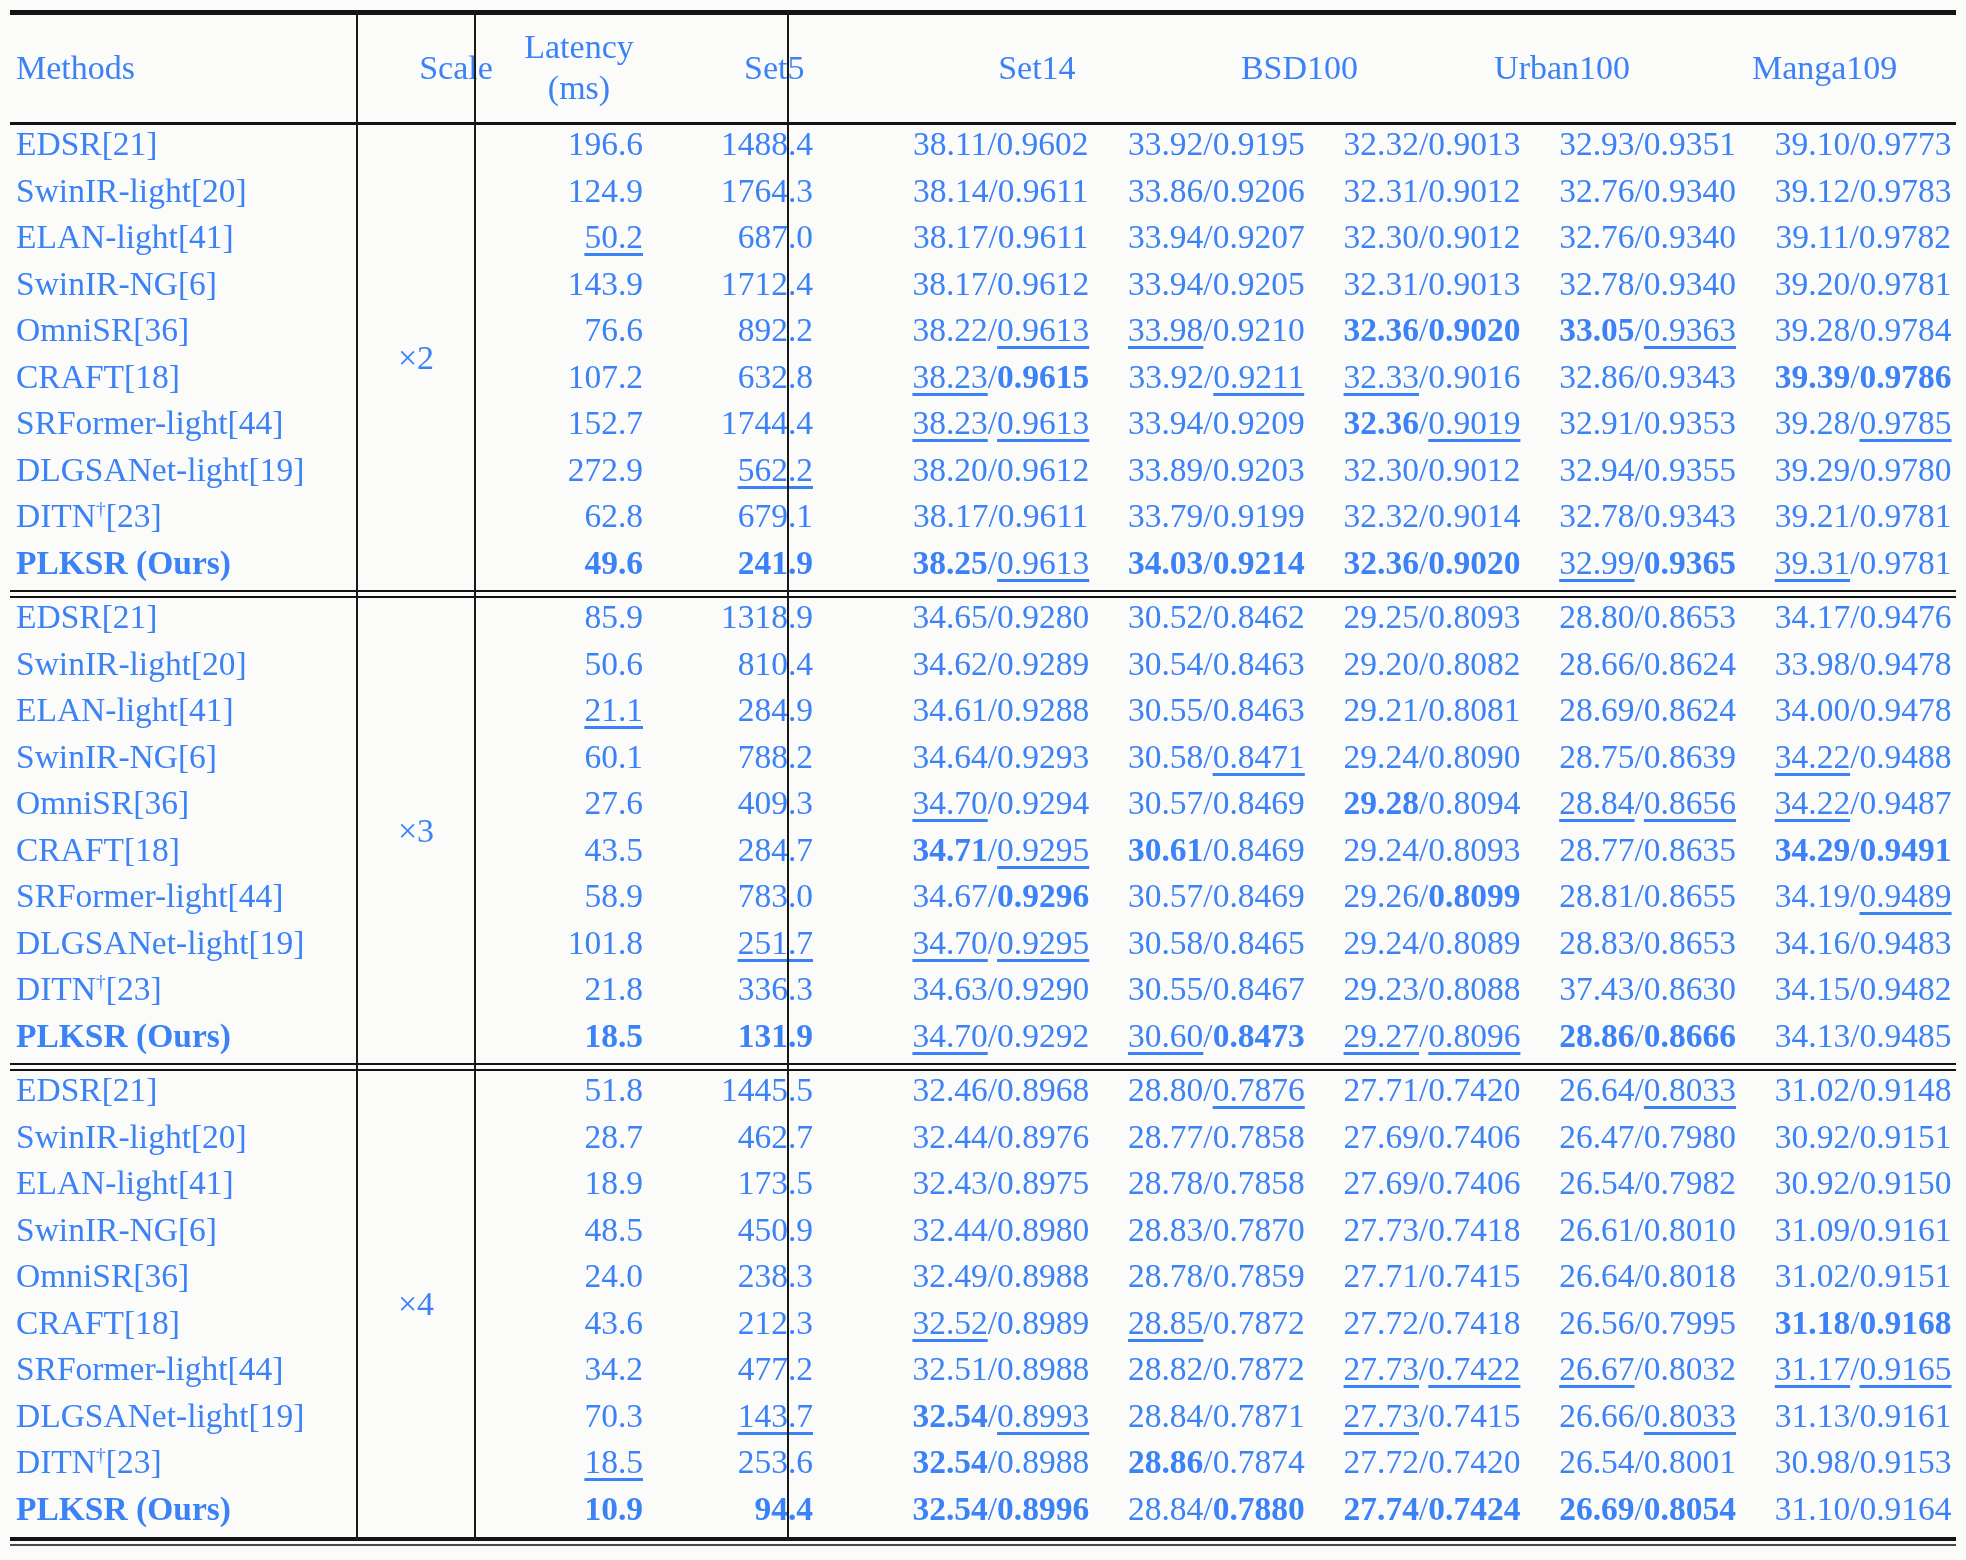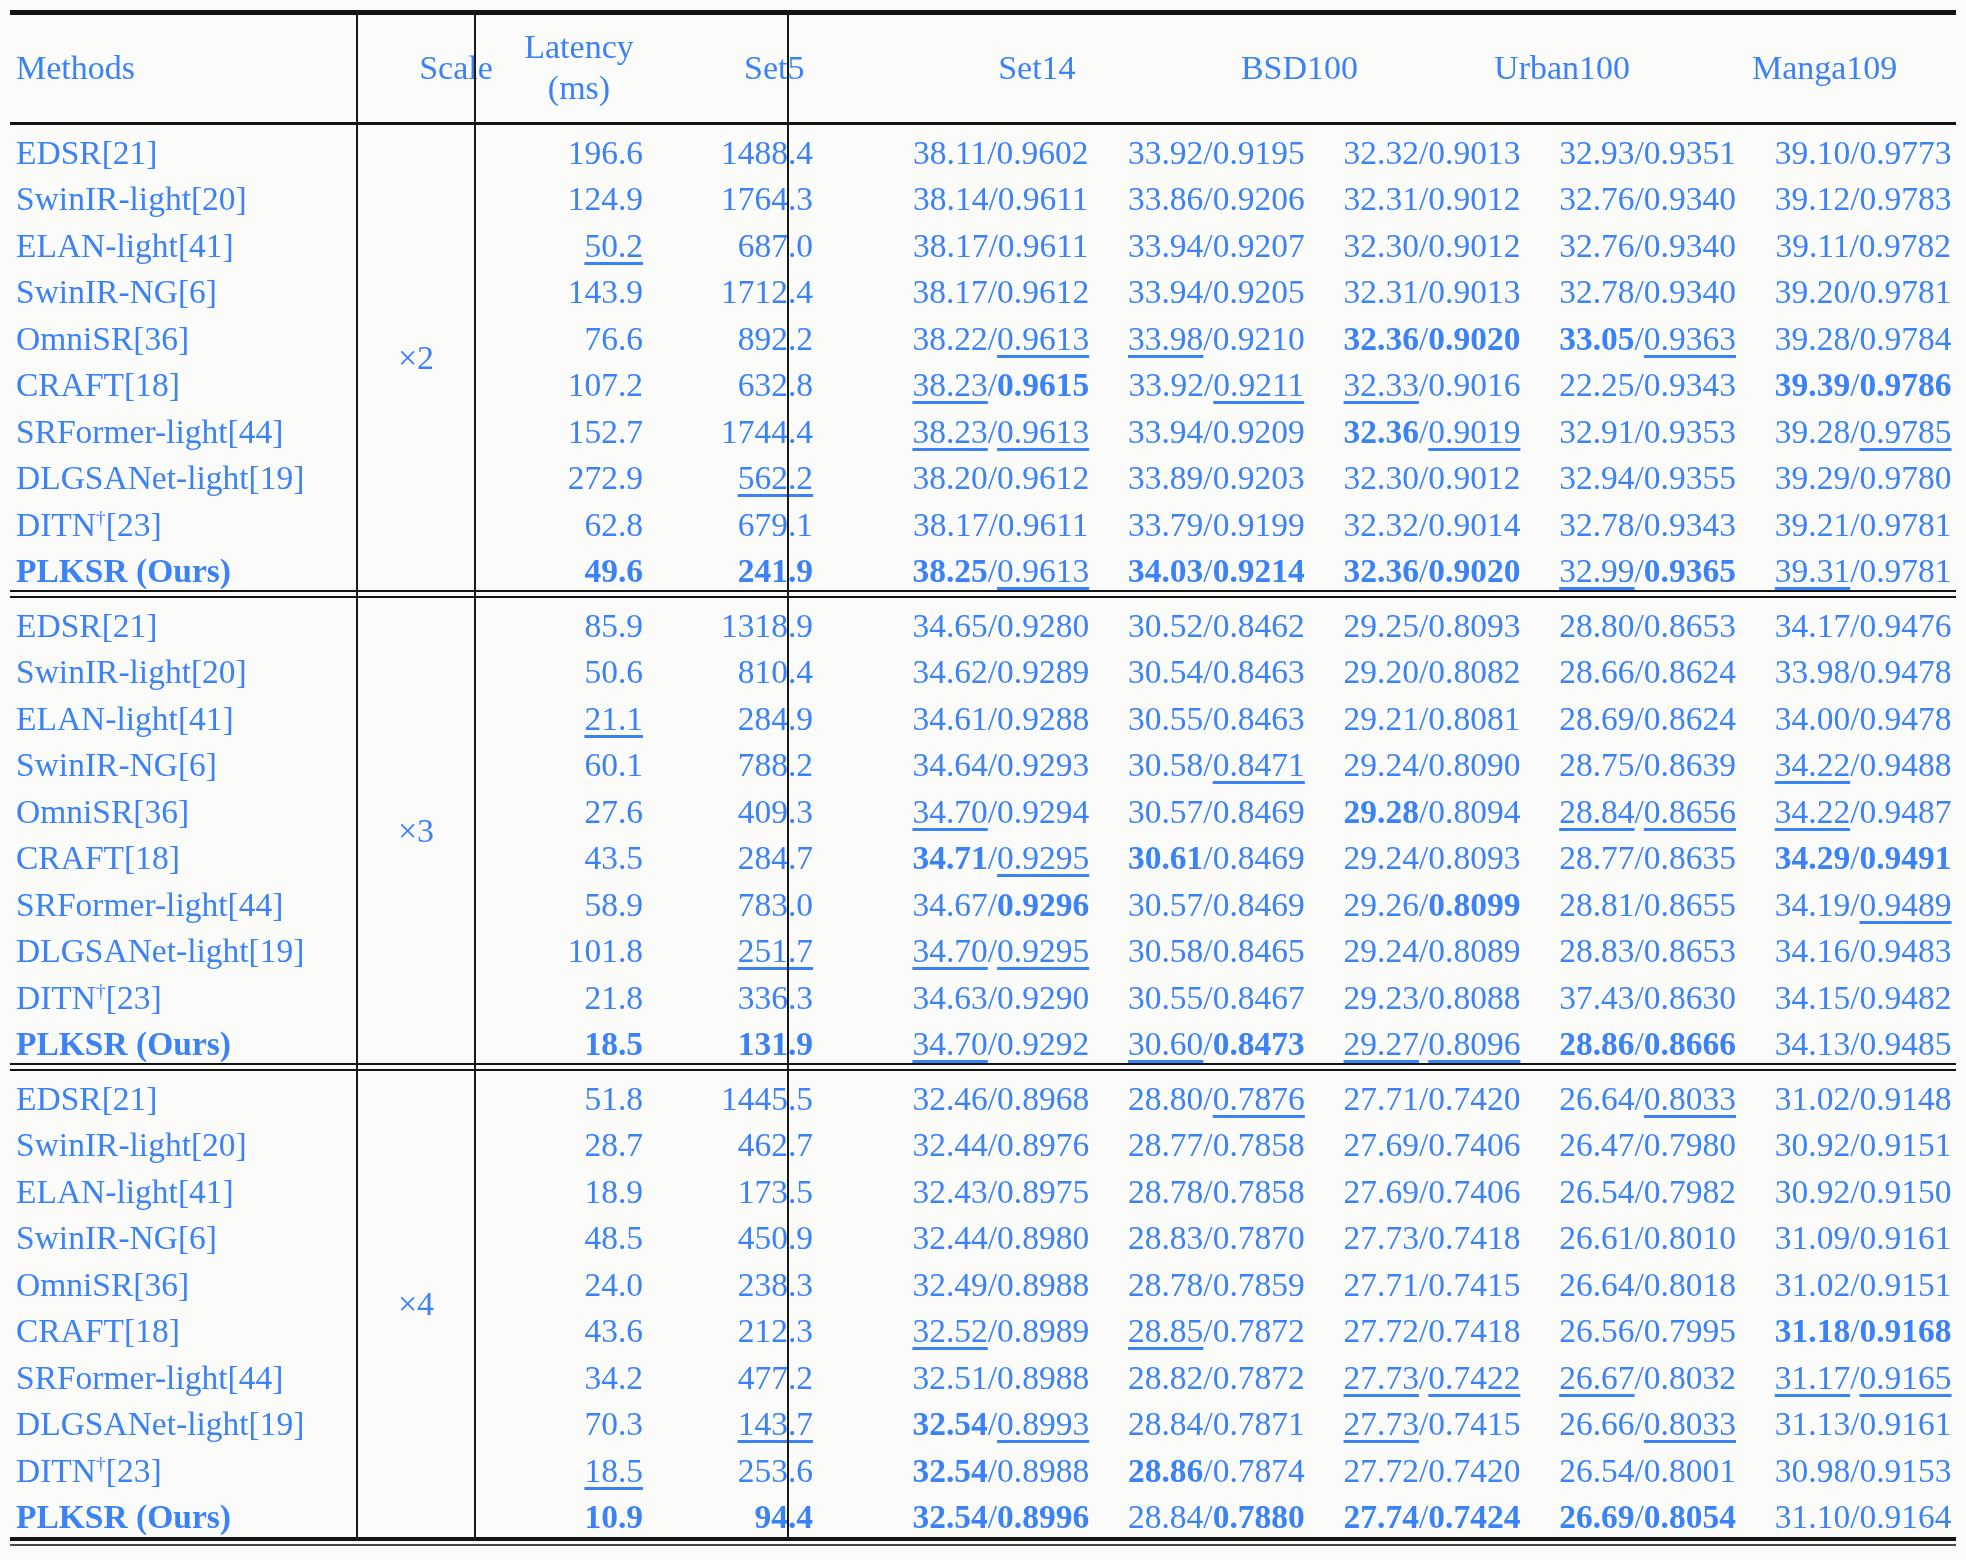--- a/index.html
+++ b/index.html
@@ -21,21 +21,21 @@
   .h-s{width:118px;text-align:center;margin-left:40px;}
   .h-2line{display:flex;flex-direction:column;align-items:center;justify-content:center;line-height:1.18;}
   .h-l{width:128px;}
   .h-g{width:185px;}
   .h-d{flex:1;text-align:center;}
 
   .block{position:absolute;left:10px;width:1946px;height:465px;}
   .b1{top:125px;} .b2{top:598px;} .b3{top:1071px;}
   .scale-label{position:absolute;left:347px;width:118px;top:50%;transform:translateY(-50%);text-align:center;font-size:34px;}
 
-  .row{display:flex;height:46.5px;align-items:flex-end;font-size:33.5px;white-space:nowrap;gap:30px;}
+  .row{display:flex;height:46.5px;align-items:flex-start;font-size:33.5px;white-space:nowrap;gap:30px;}
   .c-m{width:347px;padding-left:6px;box-sizing:border-box;overflow:visible;}
   .c-s{width:118px;}
   .c-l{width:128px;text-align:right;padding-right:20px;box-sizing:border-box;}
   .c-g{width:185px;text-align:right;padding-right:65px;box-sizing:border-box;}
   .c-d{flex:1;text-align:center;}
   .vb{font-weight:bold;font-family:Liberation Serif, serif;}
   .vu{text-decoration:underline;text-decoration-thickness:2.5px;text-underline-offset:5px;}
   .bold-row .c-m{font-weight:bold;}
   sup.dg{font-size:58%;vertical-align:super;line-height:0;}
 </style>
@@ -119,21 +119,21 @@
         <div class="c-d"><span>39.28</span>/<span>0.9784</span></div>
       </div>
       <div class="row">
         <div class="c-m">CRAFT[18]</div>
         <div class="c-s"></div>
         <div class="c-l"><span>107.2</span></div>
         <div class="c-g"><span>632.8</span></div>
         <div class="c-d"><span class="vu">38.23</span>/<span class="vb">0.9615</span></div>
         <div class="c-d"><span>33.92</span>/<span class="vu">0.9211</span></div>
         <div class="c-d"><span class="vu">32.33</span>/<span>0.9016</span></div>
-        <div class="c-d"><span>22.25</span>/<span>0.9343</span></div>
+        <div class="c-d"><span>32.86</span>/<span>0.9343</span></div>
         <div class="c-d"><span class="vb">39.39</span>/<span class="vb">0.9786</span></div>
       </div>
       <div class="row">
         <div class="c-m">SRFormer-light[44]</div>
         <div class="c-s"></div>
         <div class="c-l"><span>152.7</span></div>
         <div class="c-g"><span>1744.4</span></div>
         <div class="c-d"><span class="vu">38.23</span>/<span class="vu">0.9613</span></div>
         <div class="c-d"><span>33.94</span>/<span>0.9209</span></div>
         <div class="c-d"><span class="vb">32.36</span>/<span class="vu">0.9019</span></div>

